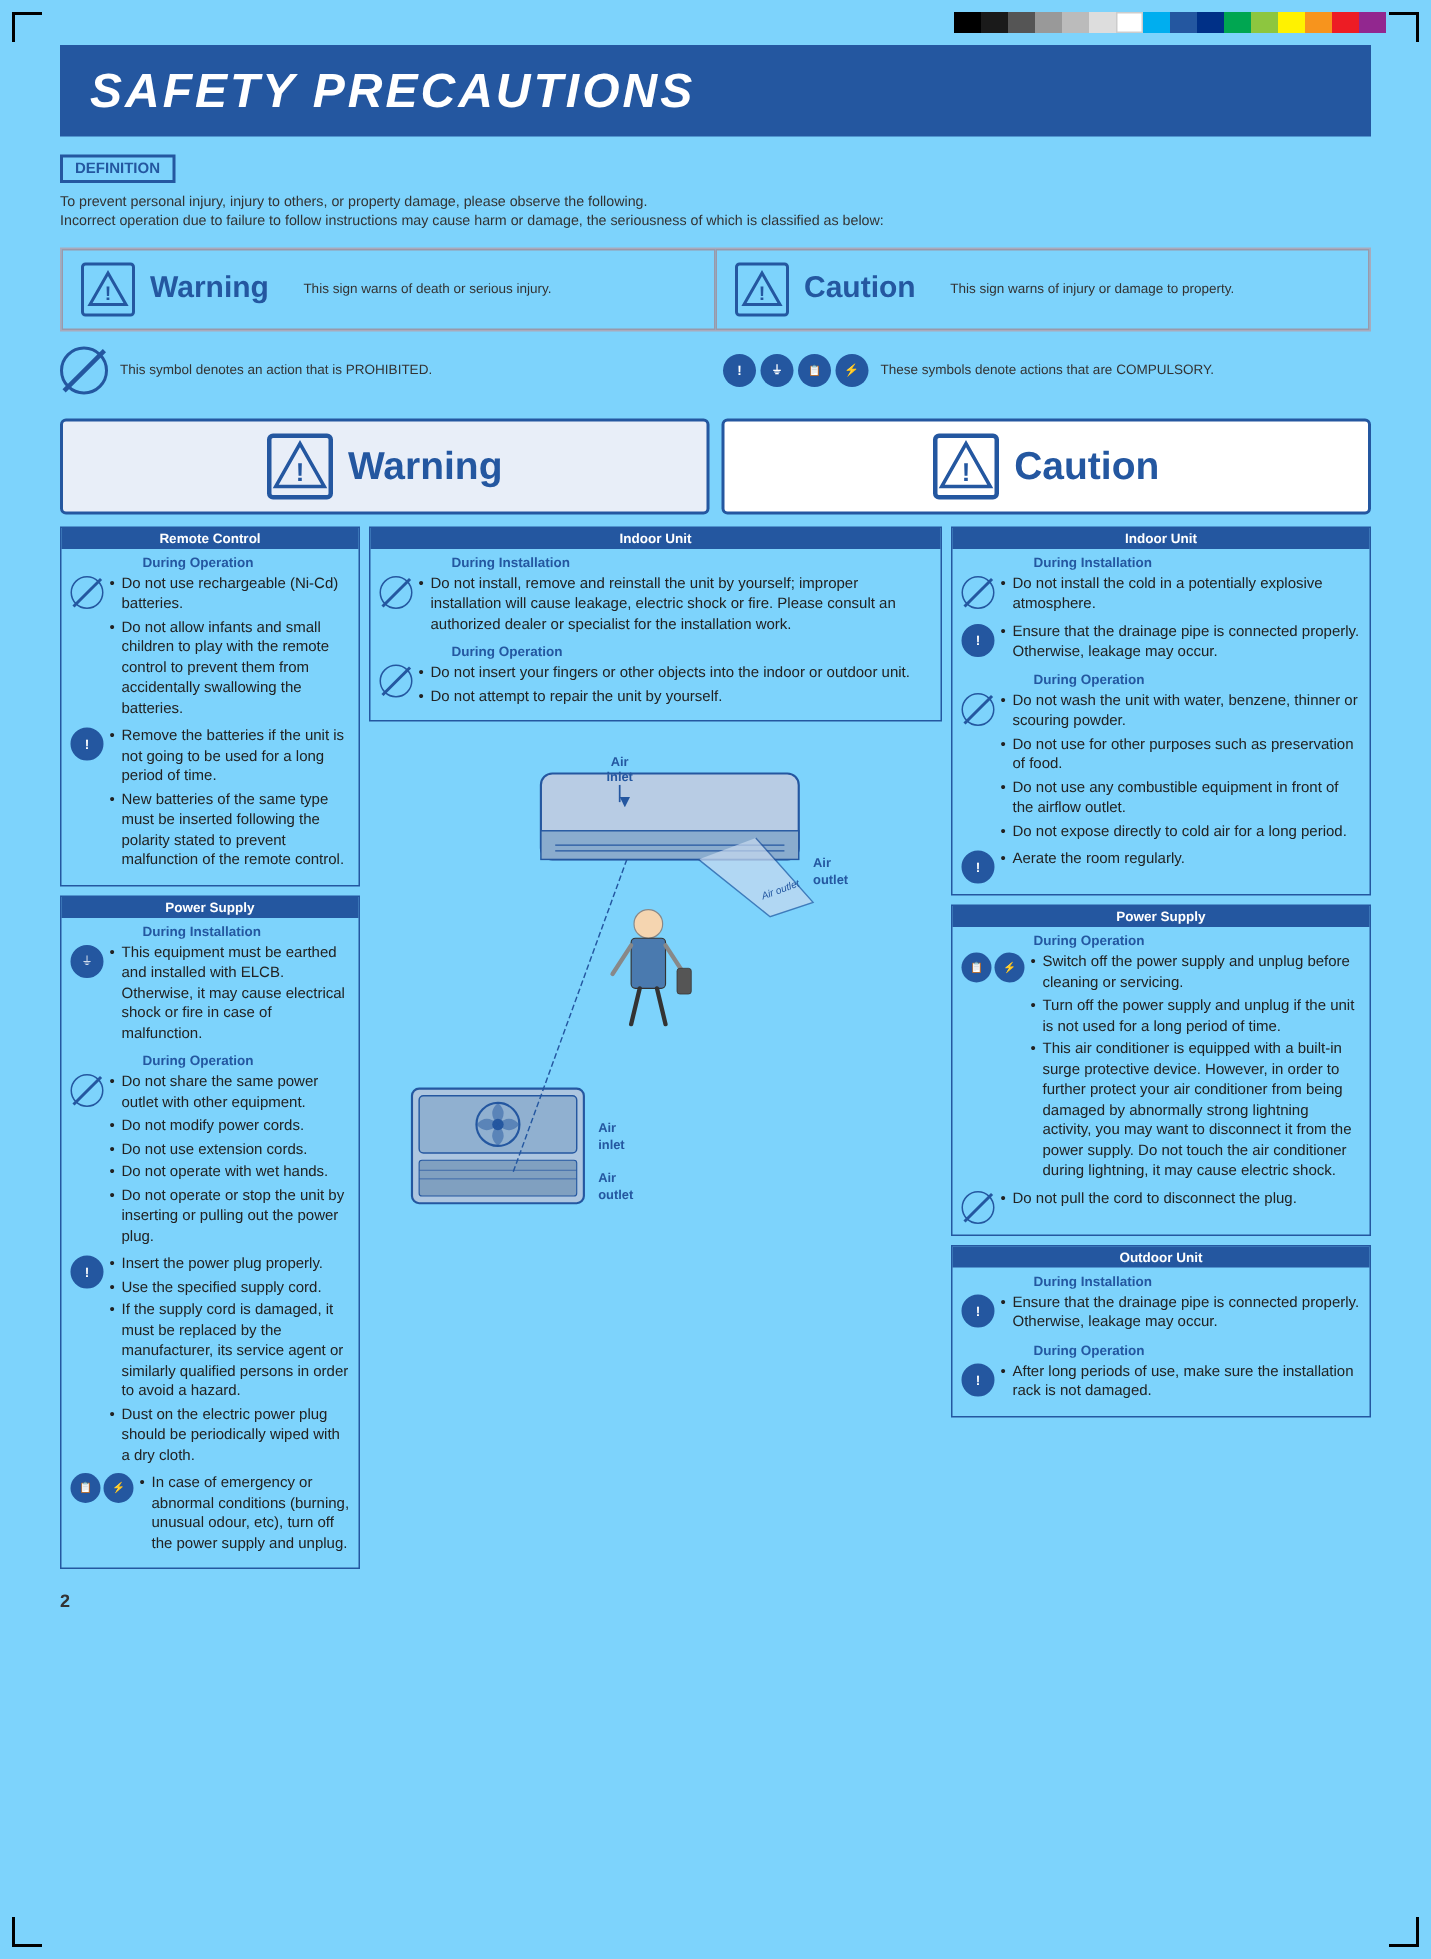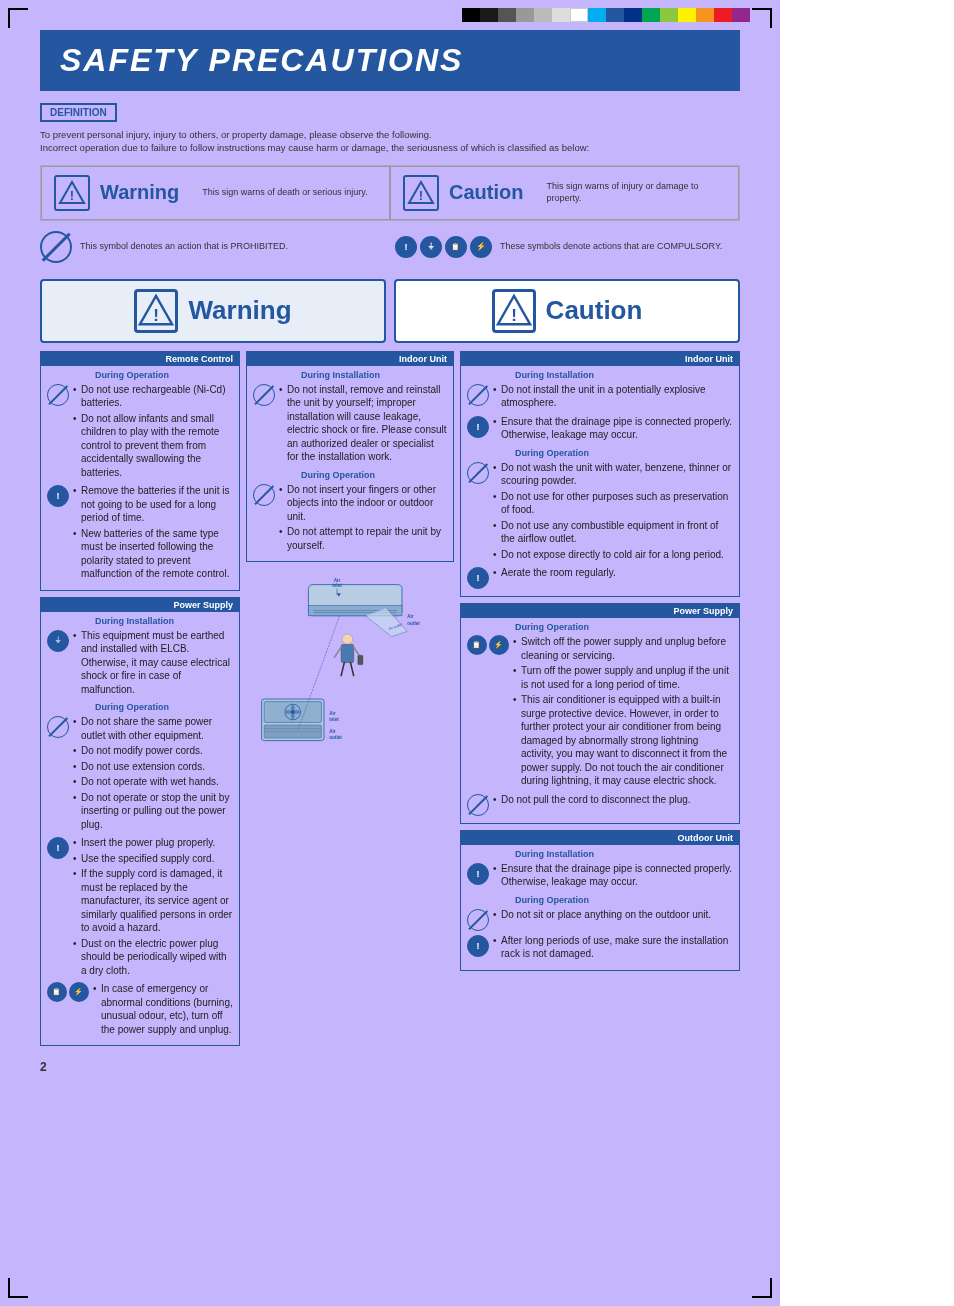--- a/index.html
+++ b/index.html
@@ -5,23 +5,23 @@
     * { box-sizing: border-box; margin: 0; padding: 0; }
     body {
       font-family: Arial, Helvetica, sans-serif;
       background: #fff;
       width: 954px;
       min-height: 1306px;
       font-size: 10px;
       color: #000;
     }
     .page {
-      width: 780px;
+      width: 954px;
       min-height: 1306px;
-      background: #c4b5fd;
+      background: #7dd3fc;
       padding: 30px 40px 30px 40px;
       position: relative;
     }
     
     .reg-marks {
       position: absolute;
       top: 0; left: 0; right: 0; bottom: 0;
       pointer-events: none;
     }
     .corner-mark {
@@ -215,21 +215,21 @@
       border: 1px solid #2457a0;
       margin-bottom: 6px;
       font-size: 8.5px;
     }
     .section-header {
       background: #2457a0;
       color: #fff;
       font-weight: 700;
       padding: 2px 6px;
       font-size: 9px;
-      text-align: right;
+      text-align: center;
     }
     .section-body {
       padding: 4px 6px;
     }
     .sub-header {
       font-weight: 700;
       color: #2457a0;
       font-size: 9px;
       margin-bottom: 3px;
       margin-top: 4px;
@@ -594,21 +594,21 @@
 
     <div class="right-col">
 
       <div class="section-box">
         <div class="section-header">Indoor Unit</div>
         <div class="section-body">
           <div class="sub-header">During Installation</div>
           <div class="icon-bullet-row">
             <div class="small-icon prohibit"></div>
             <ul class="bullet-list">
-              <li>Do not install the unit in a potentially explosive atmosphere.</li>
+              <li>Do not install the cold in a potentially explosive atmosphere.</li>
             </ul>
           </div>
           <div class="icon-bullet-row">
             <div class="small-icon compulsory" style="color:#fff;font-size:9px;font-weight:700;">!</div>
             <ul class="bullet-list">
               <li>Ensure that the drainage pipe is connected properly. Otherwise, leakage may occur.</li>
             </ul>
           </div>
           <div class="sub-header">During Operation</div>
           <div class="icon-bullet-row">
@@ -658,26 +658,20 @@
         <div class="section-body">
           <div class="sub-header">During Installation</div>
           <div class="icon-bullet-row">
             <div class="small-icon compulsory" style="color:#fff;font-size:9px;font-weight:700;">!</div>
             <ul class="bullet-list">
               <li>Ensure that the drainage pipe is connected properly. Otherwise, leakage may occur.</li>
             </ul>
           </div>
           <div class="sub-header">During Operation</div>
           <div class="icon-bullet-row">
-            <div class="small-icon prohibit"></div>
-            <ul class="bullet-list">
-              <li>Do not sit or place anything on the outdoor unit.</li>
-            </ul>
-          </div>
-          <div class="icon-bullet-row">
             <div class="small-icon compulsory" style="color:#fff;font-size:9px;font-weight:700;">!</div>
             <ul class="bullet-list">
               <li>After long periods of use, make sure the installation rack is not damaged.</li>
             </ul>
           </div>
         </div>
       </div>
     </div>
   </div>
 

